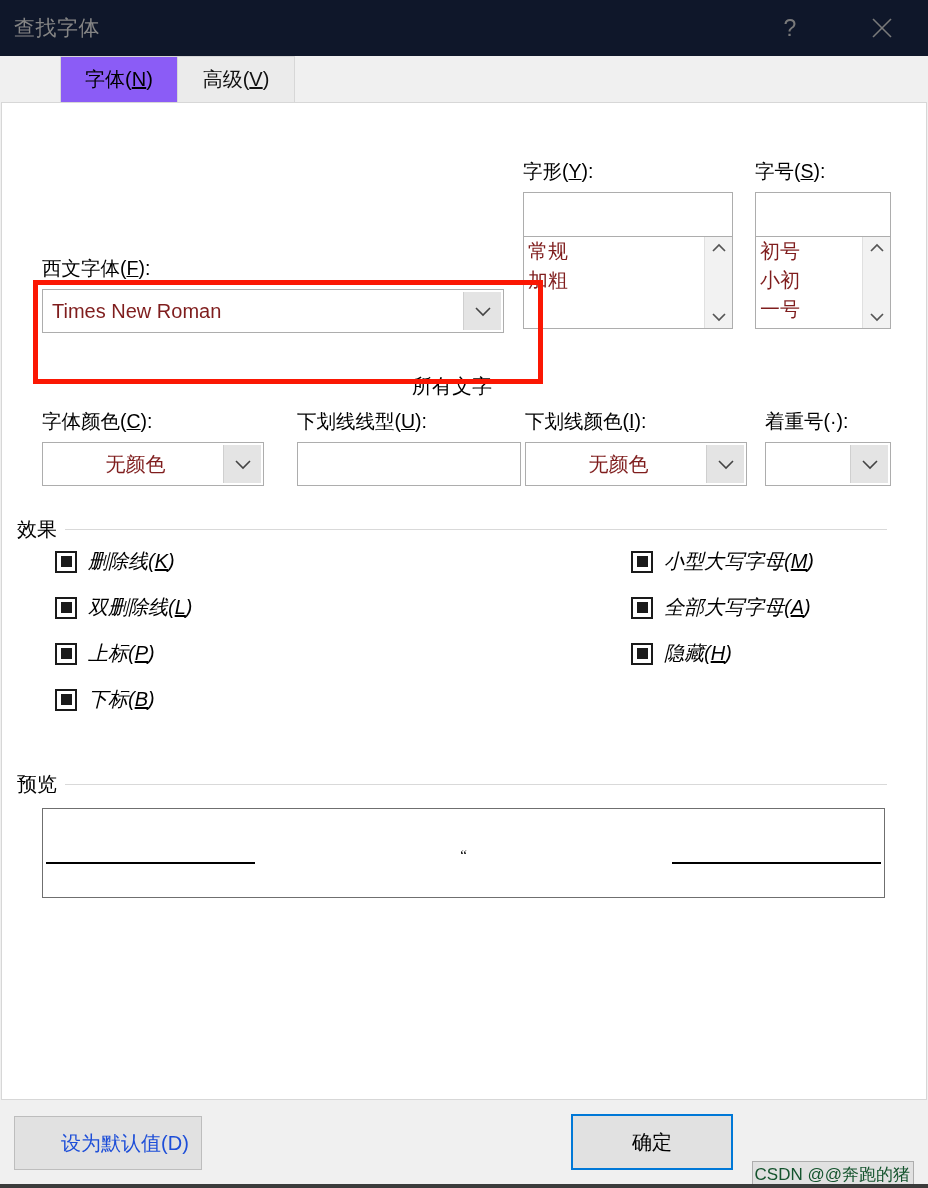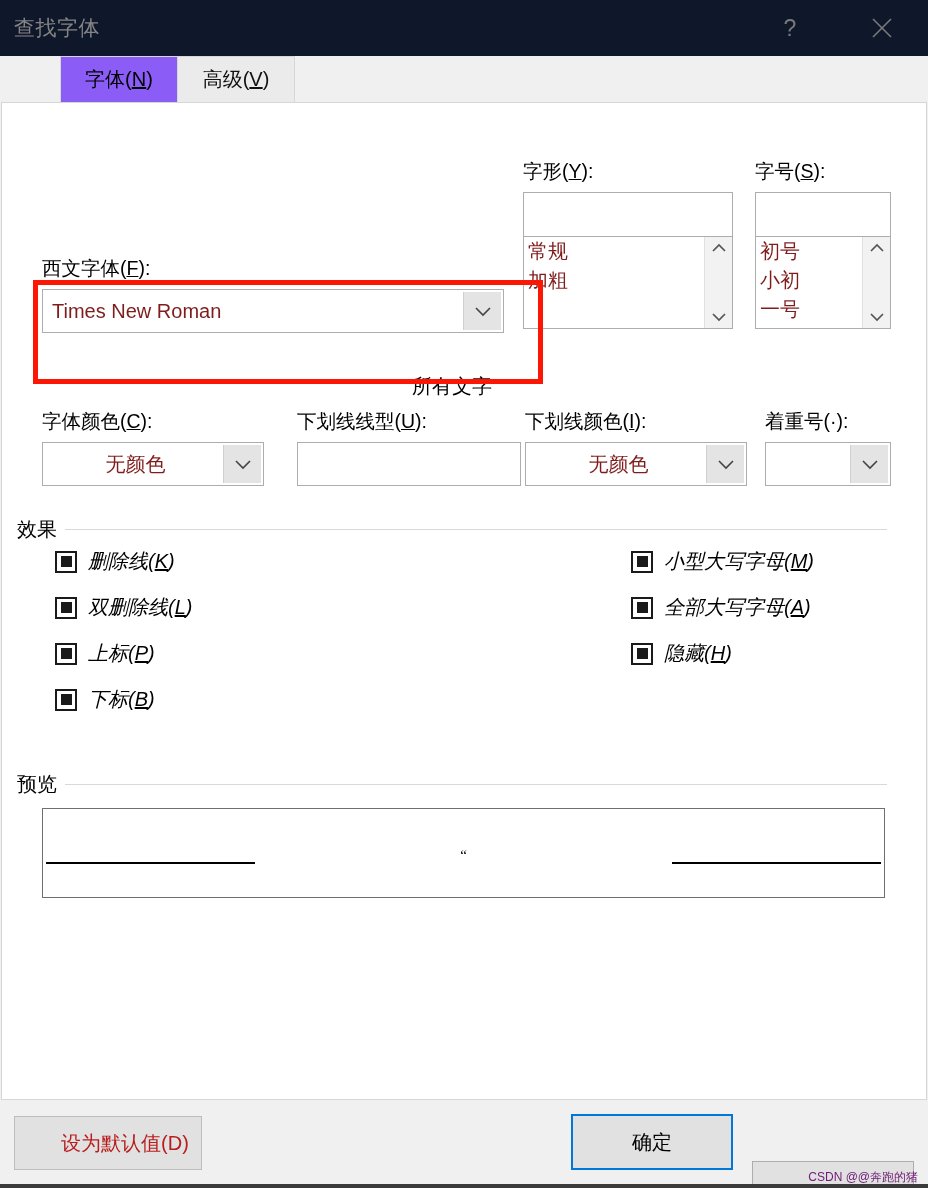--- a/index.html
+++ b/index.html
@@ -174,26 +174,26 @@
     position: relative;
   }
   .btn {
     position: absolute;
     border: 1px solid #adadad;
     background: #e1e1e1;
     font-size: 20px; color: #000;
     display: flex; align-items: center; justify-content: center;
     font-family: inherit;
   }
-  .btn.disabled { color: #b91c1c; background: #e1e1e1; border-color: #bdbdbd; padding-left: 40px; }
+  .btn.disabled { color: #1d4ed8; background: #e1e1e1; border-color: #bdbdbd; padding-left: 40px; }
   .btn.default { border: 2px solid #0078d7; background: #e1e1e1; }
 
   .watermark {
-    position: absolute; right: 10px; bottom: 2px;
-    font-size: 12px; color: #701a75; white-space: nowrap;
+    position: absolute; right: 18px; bottom: 2px;
+    font-size: 17px; color: #14532d; white-space: nowrap;
   }
   .bottom-edge {
     position: absolute; left: 0; right: 0; bottom: 0; height: 4px;
     background: #3b3b3b;
   }
 
   
   .redbox {
     position: absolute;
     border: 5px solid #fb1703;

